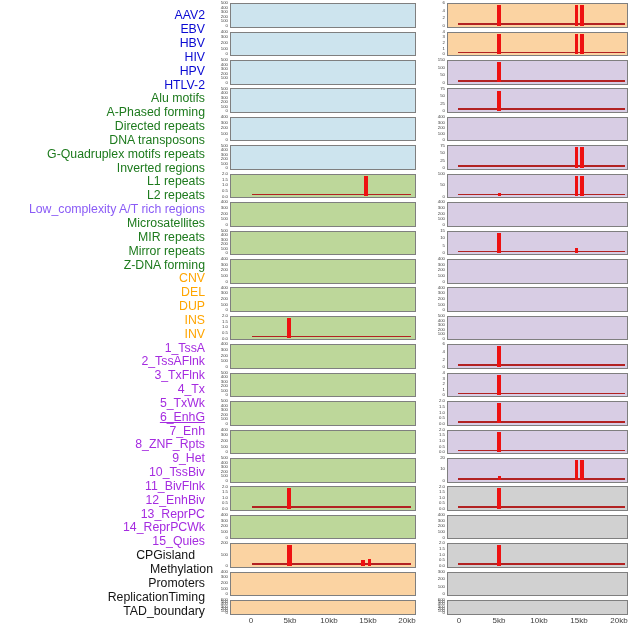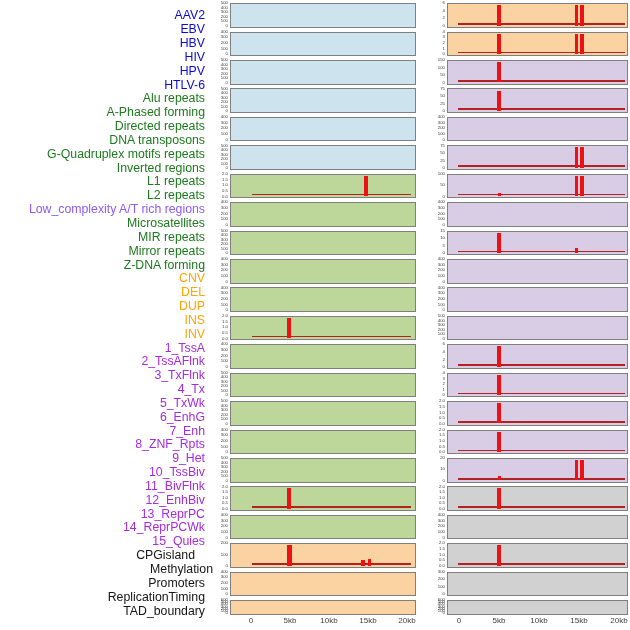--- a/index.html
+++ b/index.html
@@ -18,22 +18,22 @@
 </head>
 <body>
 
 <div id="canvas">
   <div id="labels-layer">
       <div class="tlabel" style="top: 9.4px; left: 0px; width: 205px; color: rgb(10, 10, 210);">AAV2</div>
       <div class="tlabel" style="top: 23.24px; left: 0px; width: 205px; color: rgb(10, 10, 210);">EBV</div>
       <div class="tlabel" style="top: 37.08px; left: 0px; width: 205px; color: rgb(10, 10, 210);">HBV</div>
       <div class="tlabel" style="top: 50.92px; left: 0px; width: 205px; color: rgb(10, 10, 210);">HIV</div>
       <div class="tlabel" style="top: 64.76px; left: 0px; width: 205px; color: rgb(10, 10, 210);">HPV</div>
-      <div class="tlabel" style="top: 78.6px; left: 0px; width: 205px; color: rgb(10, 10, 210);">HTLV-6</div>
-      <div class="tlabel" style="top: 92.44px; left: 0px; width: 205px; color: rgb(29, 122, 29);">Alu repeats</div>
+      <div class="tlabel" style="top: 78.6px; left: 0px; width: 205px; color: rgb(10, 10, 210);">HTLV-2</div>
+      <div class="tlabel" style="top: 92.44px; left: 0px; width: 205px; color: rgb(29, 122, 29);">Alu motifs</div>
       <div class="tlabel" style="top: 106.28px; left: 0px; width: 205px; color: rgb(29, 122, 29);">A-Phased forming</div>
       <div class="tlabel" style="top: 120.12px; left: 0px; width: 205px; color: rgb(29, 122, 29);">Directed repeats</div>
       <div class="tlabel" style="top: 133.96px; left: 0px; width: 205px; color: rgb(29, 122, 29);">DNA transposons</div>
       <div class="tlabel" style="top: 147.8px; left: 0px; width: 205px; color: rgb(29, 122, 29);">G-Quadruplex motifs repeats</div>
       <div class="tlabel" style="top: 161.64px; left: 0px; width: 205px; color: rgb(29, 122, 29);">Inverted regions</div>
       <div class="tlabel" style="top: 175.48px; left: 0px; width: 205px; color: rgb(29, 122, 29);">L1 repeats</div>
       <div class="tlabel" style="top: 189.32px; left: 0px; width: 205px; color: rgb(29, 122, 29);">L2 repeats</div>
       <div class="tlabel" style="top: 203.16px; left: 0px; width: 205px; color: #8b5cf6;">Low_complexity A/T rich regions</div>
       <div class="tlabel" style="top: 217px; left: 0px; width: 205px; color: rgb(29, 122, 29);">Microsatellites</div>
       <div class="tlabel" style="top: 230.84px; left: 0px; width: 205px; color: rgb(29, 122, 29);">MIR repeats</div>
@@ -42,21 +42,21 @@
       <div class="tlabel" style="top: 272.36px; left: 0px; width: 205px; color: rgb(255, 165, 0);">CNV</div>
       <div class="tlabel" style="top: 286.2px; left: 0px; width: 205px; color: rgb(255, 165, 0);">DEL</div>
       <div class="tlabel" style="top: 300.04px; left: 0px; width: 205px; color: rgb(255, 165, 0);">DUP</div>
       <div class="tlabel" style="top: 313.88px; left: 0px; width: 205px; color: rgb(255, 165, 0);">INS</div>
       <div class="tlabel" style="top: 327.72px; left: 0px; width: 205px; color: rgb(255, 165, 0);">INV</div>
       <div class="tlabel" style="top: 341.56px; left: 0px; width: 205px; color: rgb(165, 43, 224);">1_TssA</div>
       <div class="tlabel" style="top: 355.4px; left: 0px; width: 205px; color: rgb(165, 43, 224);">2_TssAFlnk</div>
       <div class="tlabel" style="top: 369.24px; left: 0px; width: 205px; color: rgb(165, 43, 224);">3_TxFlnk</div>
       <div class="tlabel" style="top: 383.08px; left: 0px; width: 205px; color: rgb(165, 43, 224);">4_Tx</div>
       <div class="tlabel" style="top: 396.92px; left: 0px; width: 205px; color: rgb(165, 43, 224);">5_TxWk</div>
-      <div class="tlabel" style="top: 410.76px; left: 0px; width: 205px; color: rgb(165, 43, 224);">6_EnhG</div>
+      <div class="tlabel" style="top: 410.76px; left: 0px; width: 205px; color: rgb(165, 43, 224); text-decoration: underline;">6_EnhG</div>
       <div class="tlabel" style="top: 424.6px; left: 0px; width: 205px; color: rgb(165, 43, 224);">7_Enh</div>
       <div class="tlabel" style="top: 438.44px; left: 0px; width: 205px; color: rgb(165, 43, 224);">8_ZNF_Rpts</div>
       <div class="tlabel" style="top: 452.28px; left: 0px; width: 205px; color: rgb(165, 43, 224);">9_Het</div>
       <div class="tlabel" style="top: 466.12px; left: 0px; width: 205px; color: rgb(165, 43, 224);">10_TssBiv</div>
       <div class="tlabel" style="top: 479.96px; left: 0px; width: 205px; color: rgb(165, 43, 224);">11_BivFlnk</div>
       <div class="tlabel" style="top: 493.8px; left: 0px; width: 205px; color: rgb(165, 43, 224);">12_EnhBiv</div>
       <div class="tlabel" style="top: 507.64px; left: 0px; width: 205px; color: rgb(165, 43, 224);">13_ReprPC</div>
       <div class="tlabel" style="top: 521.48px; left: 0px; width: 205px; color: rgb(165, 43, 224);">14_ReprPCWk</div>
       <div class="tlabel" style="top: 535.32px; left: 0px; width: 205px; color: rgb(165, 43, 224);">15_Quies</div>
       <div class="tlabel" style="top: 549.16px; left: 0px; width: 195px; color: rgb(20, 20, 20);">CPGisland</div>

